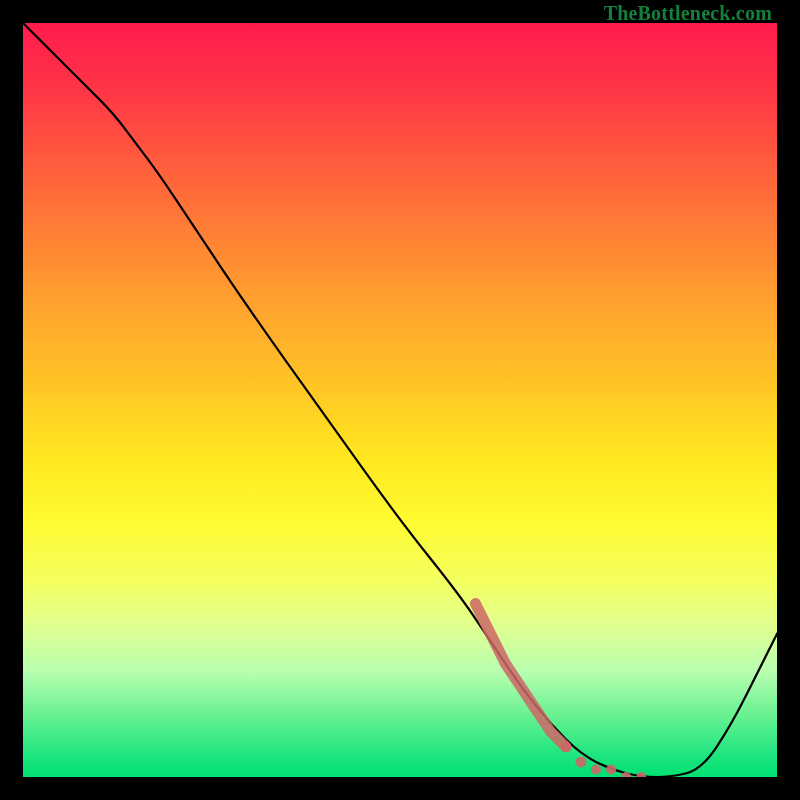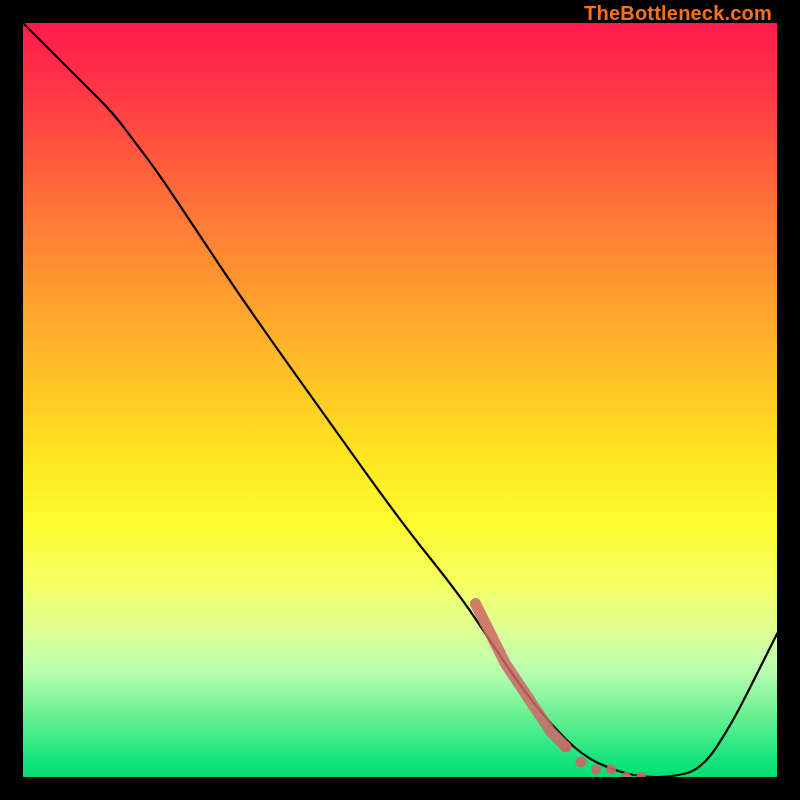--- a/index.html
+++ b/index.html
@@ -27,25 +27,26 @@
   }
   
   .gradient {
     position: absolute;
     inset: 0;
   }
   .watermark {
     position: absolute;
     top: 2px;
     right: 28px;
-    color: #f97316;
+    color: #15803d;
     font-size: 20px;
     font-weight: 600;
     letter-spacing: 0.2px;
     user-select: none;
+    font-family: Liberation Serif, serif;
   }
   svg.curve {
     position: absolute;
     inset: 0;
   }
 </style>
 </head>
 <body>
 
 <div class="stage">

